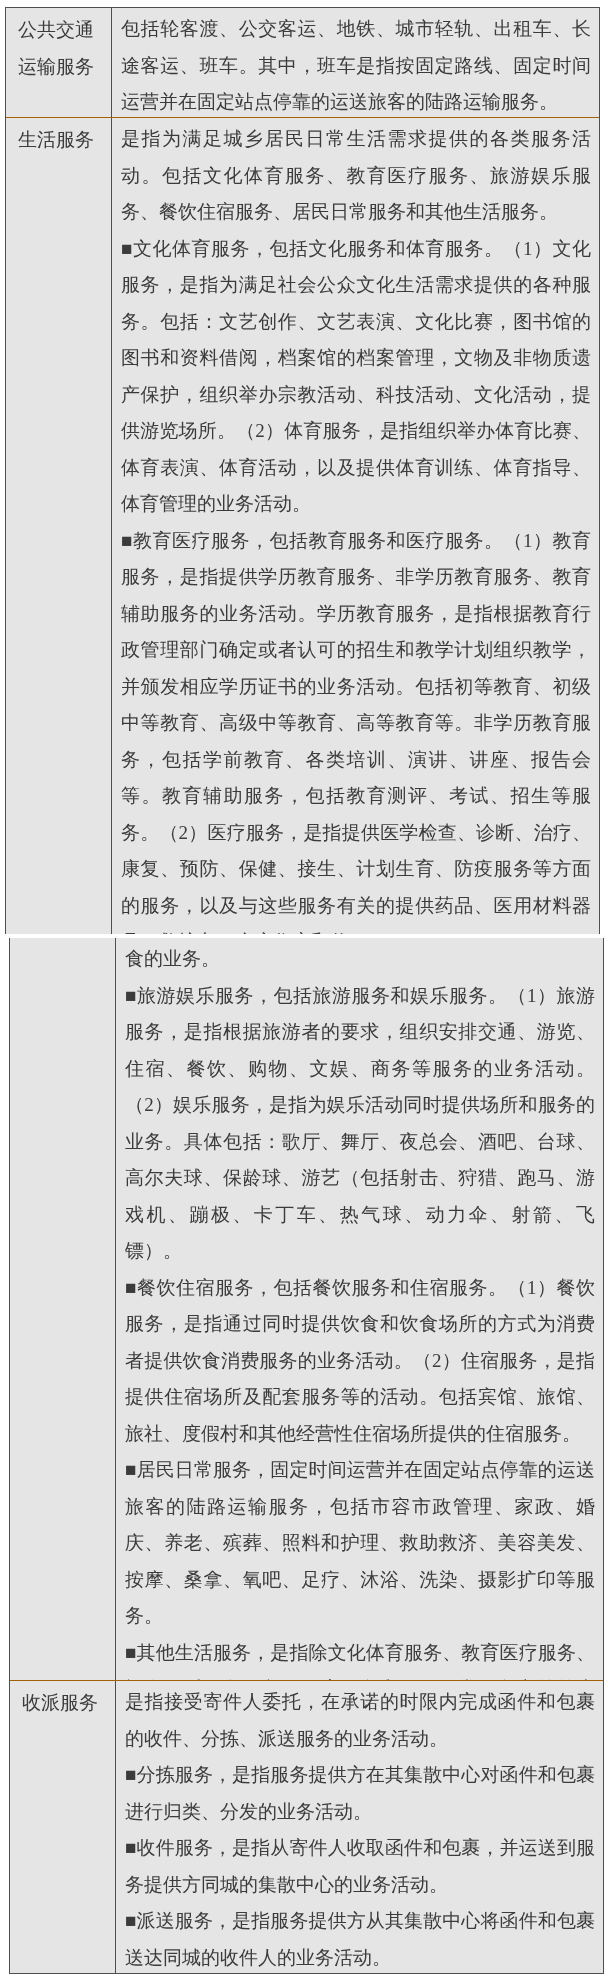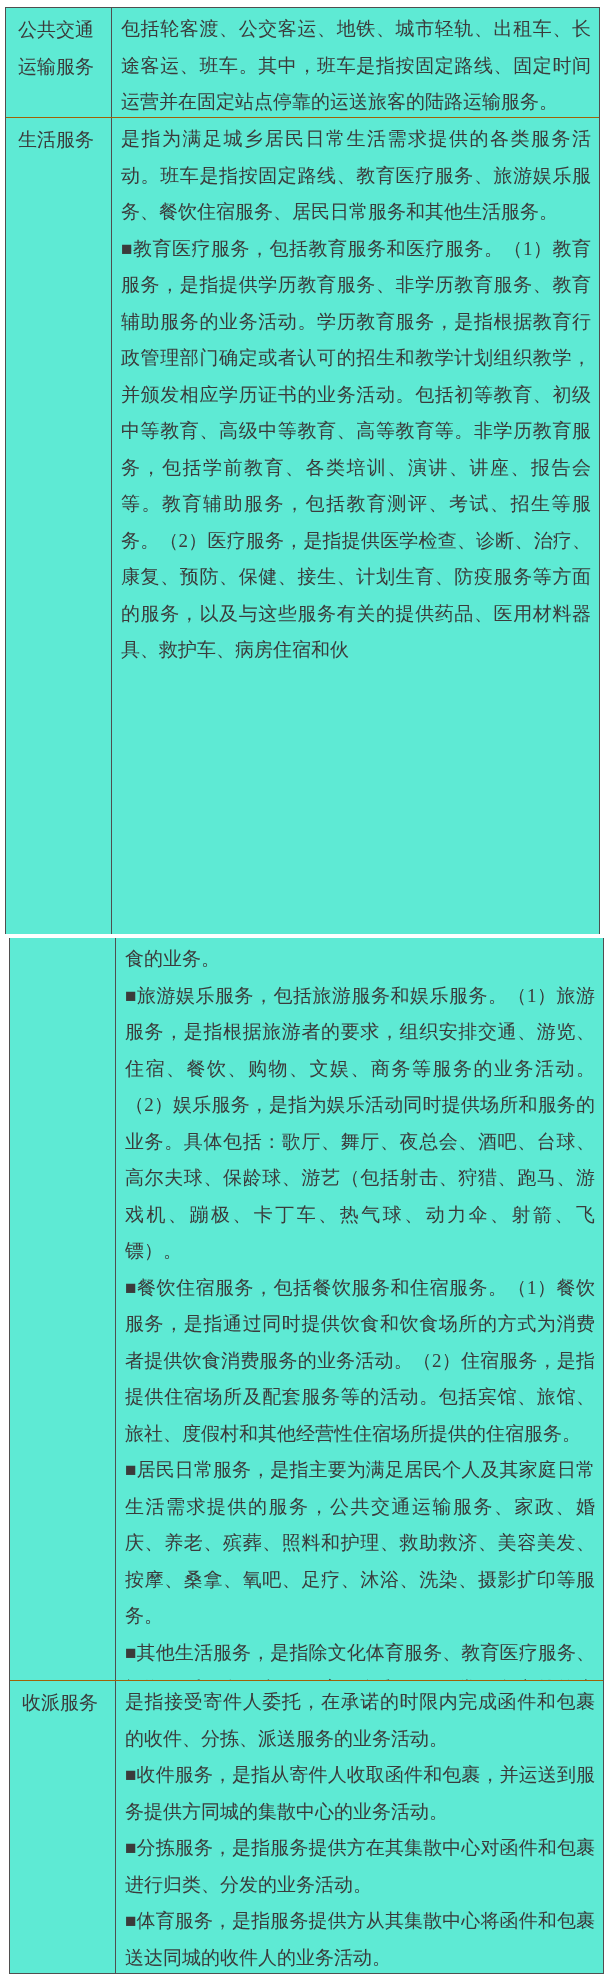--- a/index.html
+++ b/index.html
@@ -8,21 +8,21 @@
     background: #ffffff;
     font-family: "Liberation Serif", "DejaVu Serif", serif;
   }
   body {
     height: 1983px;
     overflow: hidden;
     position: relative;
   }
   .sect {
     width: 595px;
-    background: #5eead4;
+    background: #e5e5e5;
   }
   .sect1 {
     margin: 7px 0 0 5px;
     border: 1px solid #4f4f4f;
     border-bottom: none;
   }
   .sect2 {
     margin: 4px 0 8px 9px;
     border: 1px solid #4f4f4f;
     border-top: none;
@@ -68,43 +68,44 @@
     </div>
     <div class="cell-b">
       <p>包括轮客渡、公交客运、地铁、城市轻轨、出租车、长途客运、班车。其中，班车是指按固定路线、固定时间运营并在固定站点停靠的运送旅客的陆路运输服务。</p>
     </div>
   </div>
   <div class="row r2a">
     <div class="cell-h">
       <p>生活服务</p>
     </div>
     <div class="cell-b">
-      <p>是指为满足城乡居民日常生活需求提供的各类服务活动。班车是指按固定路线、教育医疗服务、旅游娱乐服务、餐饮住宿服务、居民日常服务和其他生活服务。</p>
+      <p>是指为满足城乡居民日常生活需求提供的各类服务活动。包括文化体育服务、教育医疗服务、旅游娱乐服务、餐饮住宿服务、居民日常服务和其他生活服务。</p>
+      <p>■文化体育服务，包括文化服务和体育服务。（1）文化服务，是指为满足社会公众文化生活需求提供的各种服务。包括：文艺创作、文艺表演、文化比赛，图书馆的图书和资料借阅，档案馆的档案管理，文物及非物质遗产保护，组织举办宗教活动、科技活动、文化活动，提供游览场所。（2）体育服务，是指组织举办体育比赛、体育表演、体育活动，以及提供体育训练、体育指导、体育管理的业务活动。</p>
       <p>■教育医疗服务，包括教育服务和医疗服务。（1）教育服务，是指提供学历教育服务、非学历教育服务、教育辅助服务的业务活动。学历教育服务，是指根据教育行政管理部门确定或者认可的招生和教学计划组织教学，并颁发相应学历证书的业务活动。包括初等教育、初级中等教育、高级中等教育、高等教育等。非学历教育服务，包括学前教育、各类培训、演讲、讲座、报告会等。教育辅助服务，包括教育测评、考试、招生等服务。（2）医疗服务，是指提供医学检查、诊断、治疗、康复、预防、保健、接生、计划生育、防疫服务等方面的服务，以及与这些服务有关的提供药品、医用材料器具、救护车、病房住宿和伙</p>
     </div>
   </div>
 </div>
 
 <div class="sect sect2">
   <div class="row r2b">
     <div class="cell-h">
       <p></p>
     </div>
     <div class="cell-b">
       <p>食的业务。</p>
       <p>■旅游娱乐服务，包括旅游服务和娱乐服务。（1）旅游服务，是指根据旅游者的要求，组织安排交通、游览、住宿、餐饮、购物、文娱、商务等服务的业务活动。（2）娱乐服务，是指为娱乐活动同时提供场所和服务的业务。具体包括：歌厅、舞厅、夜总会、酒吧、台球、高尔夫球、保龄球、游艺（包括射击、狩猎、跑马、游戏机、蹦极、卡丁车、热气球、动力伞、射箭、飞镖）。</p>
       <p>■餐饮住宿服务，包括餐饮服务和住宿服务。（1）餐饮服务，是指通过同时提供饮食和饮食场所的方式为消费者提供饮食消费服务的业务活动。（2）住宿服务，是指提供住宿场所及配套服务等的活动。包括宾馆、旅馆、旅社、度假村和其他经营性住宿场所提供的住宿服务。</p>
-      <p>■居民日常服务，是指主要为满足居民个人及其家庭日常生活需求提供的服务，公共交通运输服务、家政、婚庆、养老、殡葬、照料和护理、救助救济、美容美发、按摩、桑拿、氧吧、足疗、沐浴、洗染、摄影扩印等服务。</p>
+      <p>■居民日常服务，固定时间运营并在固定站点停靠的运送旅客的陆路运输服务，包括市容市政管理、家政、婚庆、养老、殡葬、照料和护理、救助救济、美容美发、按摩、桑拿、氧吧、足疗、沐浴、洗染、摄影扩印等服务。</p>
       <p>■其他生活服务，是指除文化体育服务、教育医疗服务、旅游娱乐服务、餐饮住宿服务和居民日常服务之外的生活服务。</p>
     </div>
   </div>
   <div class="row r3">
     <div class="cell-h">
       <p>收派服务</p>
     </div>
     <div class="cell-b">
       <p>是指接受寄件人委托，在承诺的时限内完成函件和包裹的收件、分拣、派送服务的业务活动。</p>
+      <p>■分拣服务，是指服务提供方在其集散中心对函件和包裹进行归类、分发的业务活动。</p>
       <p>■收件服务，是指从寄件人收取函件和包裹，并运送到服务提供方同城的集散中心的业务活动。</p>
-      <p>■分拣服务，是指服务提供方在其集散中心对函件和包裹进行归类、分发的业务活动。</p>
-      <p>■体育服务，是指服务提供方从其集散中心将函件和包裹送达同城的收件人的业务活动。</p>
+      <p>■派送服务，是指服务提供方从其集散中心将函件和包裹送达同城的收件人的业务活动。</p>
     </div>
   </div>
 </div>
 
 </body></html>

